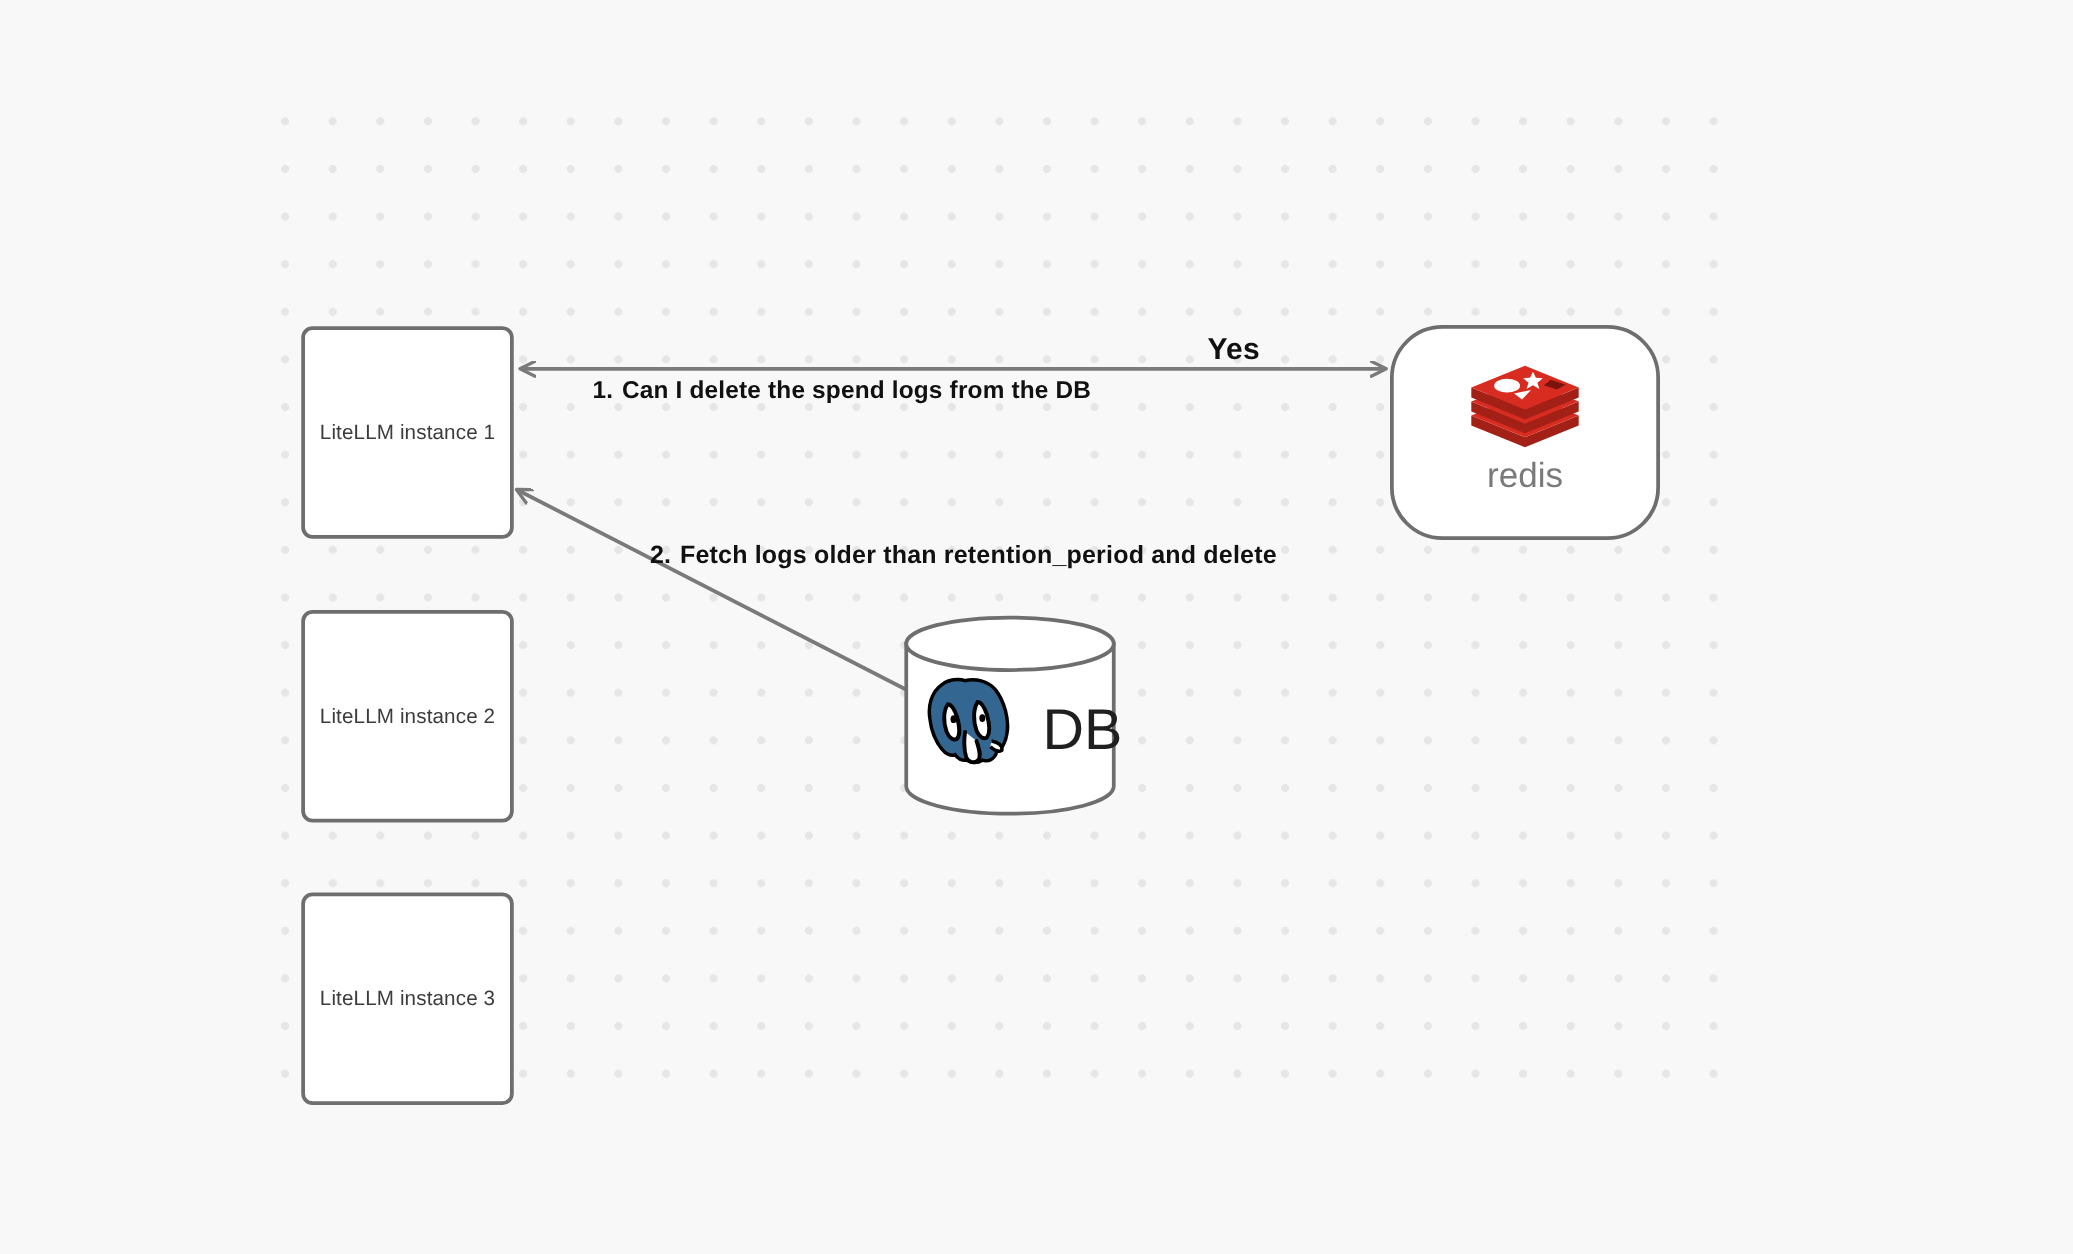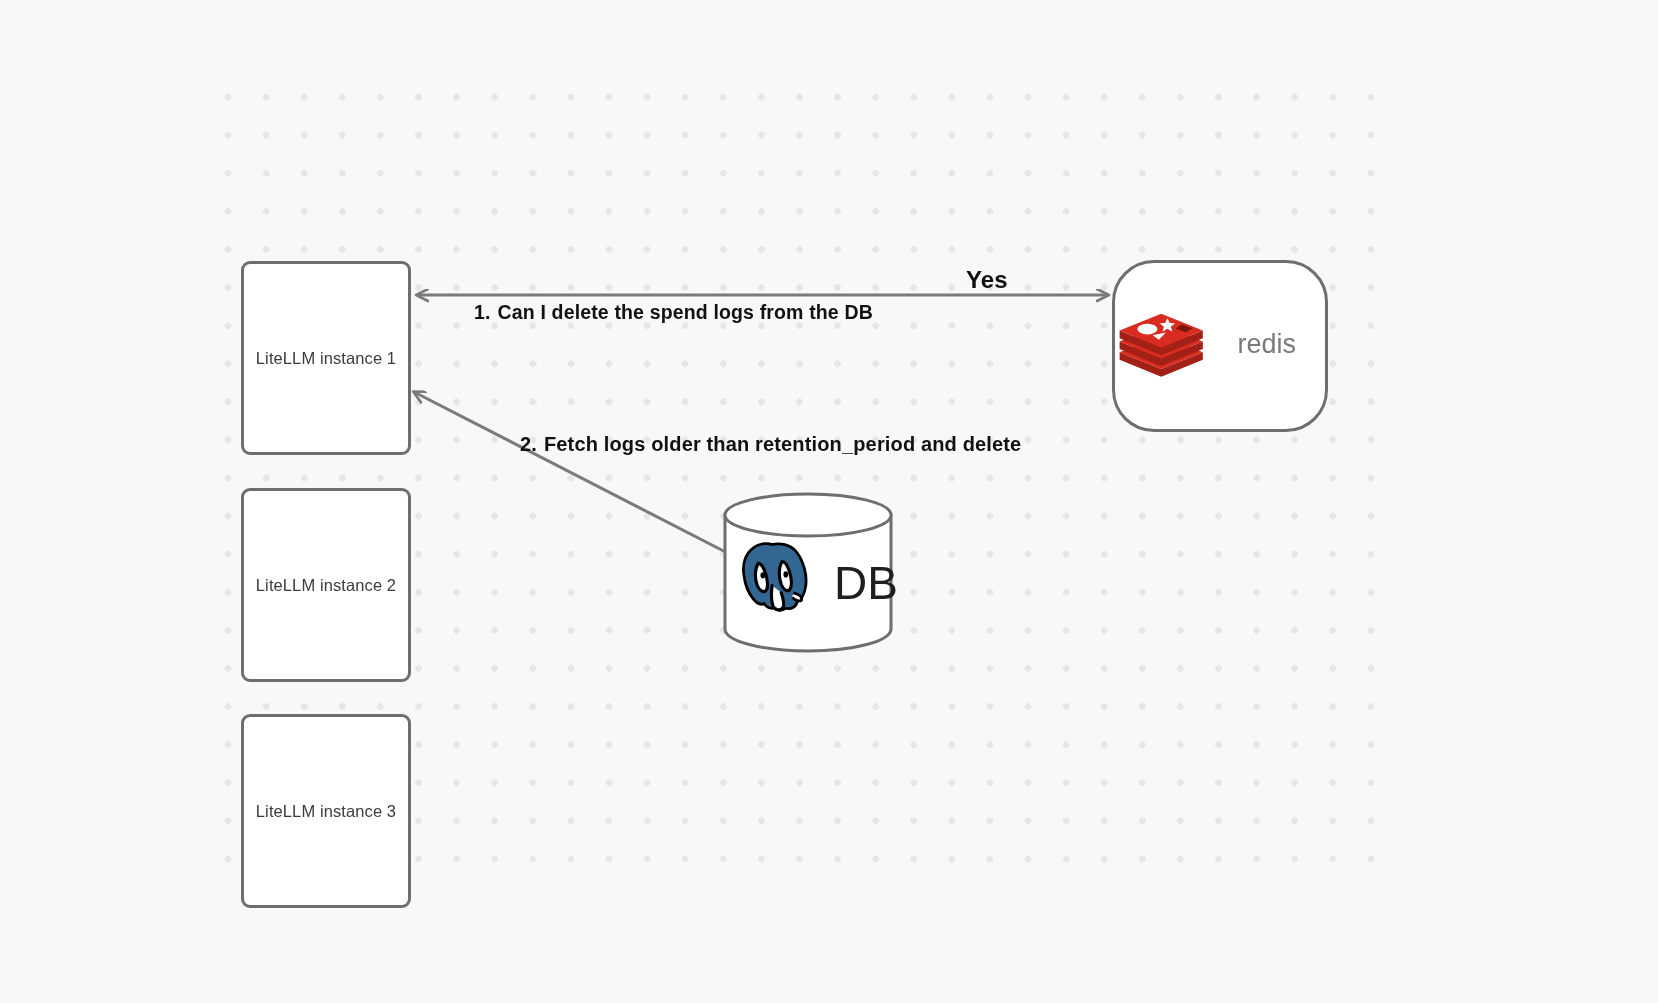--- a/index.html
+++ b/index.html
@@ -26,39 +26,39 @@
   .node{
     position:absolute;
     box-sizing:border-box;
     background:#ffffff;
     border:3px solid #6e6e6e;
     display:flex;
     align-items:center;
     justify-content:center;
   }
   .litellm{
-    width:170px;height:194px;
+    width:170px;height:170px;
     border-radius:9px;
   }
   .litellm .nlabel{
     font-size:16.5px;
     color:#3c3c3c;
     font-weight:400;
     letter-spacing:0.1px;
     white-space:nowrap;
   }
   #node-litellm-1{left:241px;top:261px;}
   #node-litellm-2{left:241px;top:488px;}
   #node-litellm-3{left:241px;top:714px;}
 
   #node-redis{
     left:1112px;top:260px;
     width:216px;height:172px;
     border-radius:42px;
-    flex-direction:row;
+    flex-direction:column;
     gap:2px;
   }
   .redis-logo{width:96px;height:70px;display:block;}
   .redis-word{width:120px;height:40px;display:block;margin-top:-2px;}
 
   #node-db{
     position:absolute;
     left:722px;top:493px;
     width:172px;height:158px;
   }

